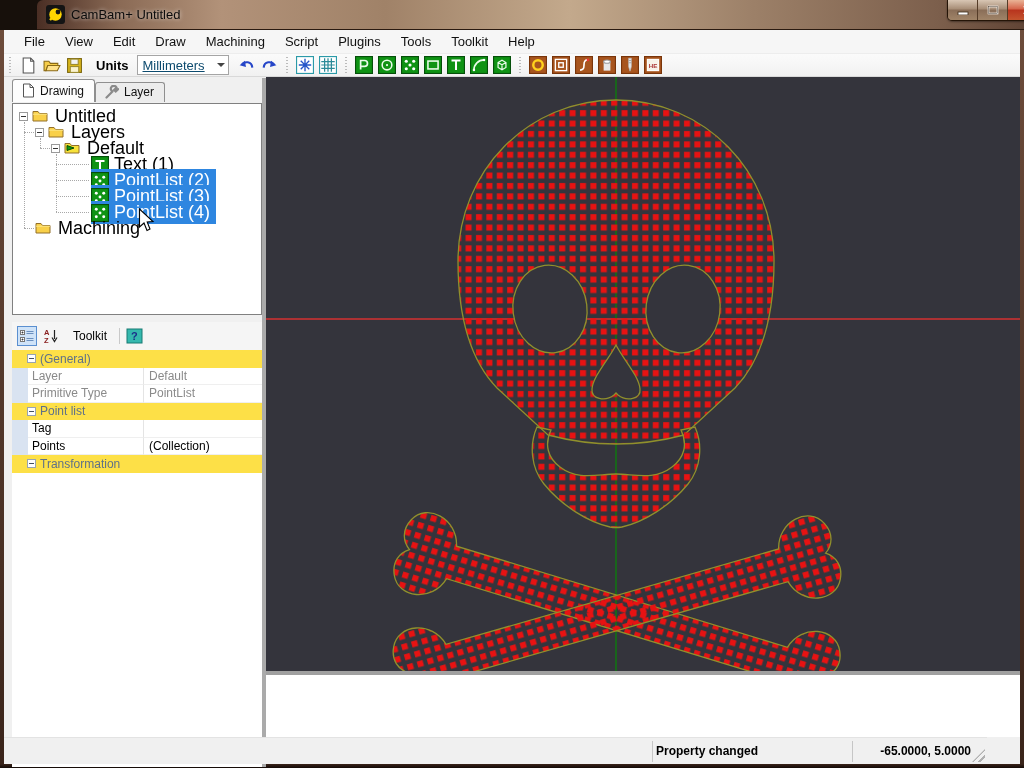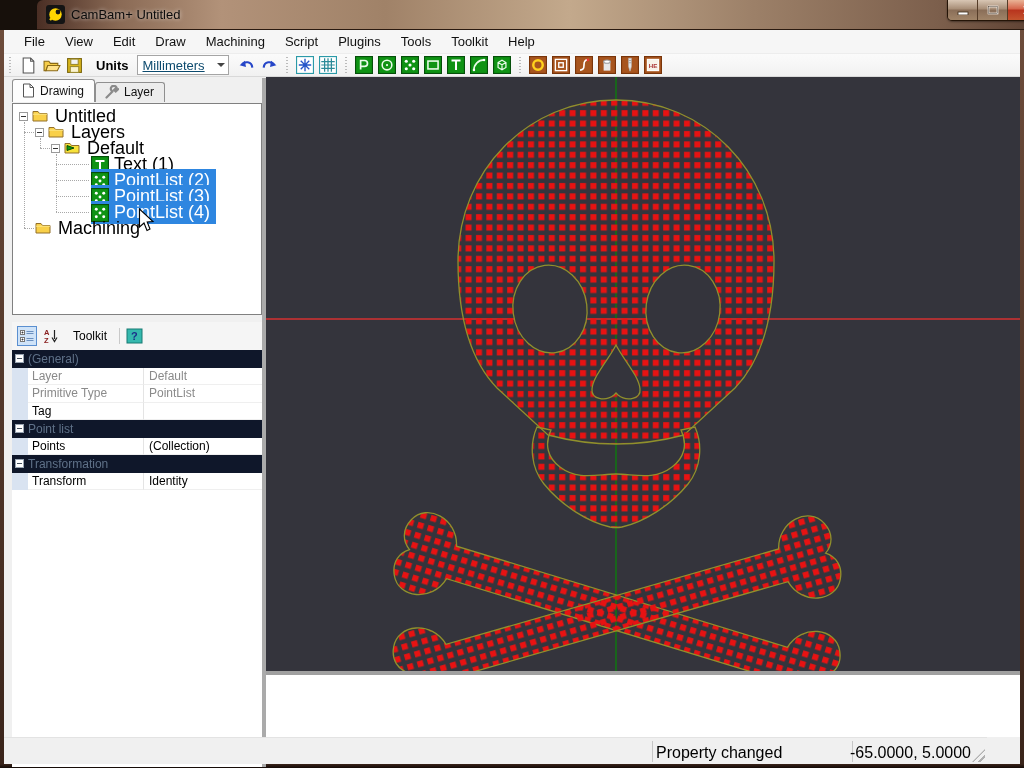--- a/index.html
+++ b/index.html
@@ -50,35 +50,35 @@
 
   
   .prop-toolbar { position:absolute; left:8px; top:292px; width:250px; height:28px; background:#f5f5f5; display:flex; align-items:center; padding-left:5px; }
   .pbtn { width:20px; height:20px; display:flex; align-items:center; justify-content:center; margin-right:4px; border:1px solid transparent; }
   .pbtn.sel { background:#cfe3f8; border:1px solid #5a8fd0; }
   .adv { font-size:12px; color:#000; margin:0 8px; }
   .pdiv { width:1px; height:16px; background:#c9c9c9; margin:0 4px; }
   .propgrid { position:absolute; left:8px; top:320px; width:250px; height:417px; background:#fff; overflow:hidden; }
   .prow { position:relative; width:100%; height:17.5px; display:flex; font-size:12px; align-items:center; }
   .prow .strip { width:16px; height:100%; background:#d9e3f1; flex:none; }
-  .prow.cat { background:#0f172a; color:#5f7188; }
+  .prow.cat { background:#fde047; color:#5f7188;padding-left:12px; }
   .prow.cat .cbox { width:9px; height:9px; border:1px solid #98a4b2; background:#fff; position:relative; margin:0 4px 0 3px; flex:none; }
   .prow.cat .cbox:before { content:""; position:absolute; left:1px; top:3px; width:5px; height:1px; background:#44505e; }
   .pname { width:116px; padding-left:4px; border-right:1px solid #e4e4e4; height:100%; display:flex; align-items:center; border-bottom:1px solid #efefef; }
   .pval  { flex:1; padding-left:5px; height:100%; display:flex; align-items:center; border-bottom:1px solid #efefef; color:#000; }
   .ro { color:#8a8a8a; }
 
   
   .splitter { position:absolute; left:258px; top:48px; width:4px; height:689px; background:#aaa; }
   .canvas-wrap { position:absolute; left:262px; top:47px; width:754px; height:594px; background:#34343c; }
   .canvas-bottom-border { position:absolute; left:262px; top:641px; width:754px; height:4px; background:#a0a0a0; }
   .white-area { position:absolute; left:262px; top:645px; width:754px; height:62px; background:#ffffff; }
 
   
-  .statusbar { position:absolute; left:0; top:707px; width:983px; height:27px; background:#f0f0f0; border-top:1px solid #e3e3e3; font-size:16px; color:#000; }
+  .statusbar { position:absolute; left:0; top:707px; width:983px; height:27px; background:#f0f0f0; border-top:1px solid #e3e3e3; font-size:12px; color:#000;font-weight:bold; }
   .sb-divider { position:absolute; top:3px; width:1px; height:21px; background:#c6c6c6; }
   .sb-msg { position:absolute; left:652px; top:6px; }
   .sb-coord { position:absolute; right:16px; top:6px; }
   .grip-corner { position:absolute; right:2px; bottom:2px; width:13px; height:13px;
      background:repeating-linear-gradient(135deg, transparent 0 3px, #b0b0b0 3px 5px); clip-path:polygon(100% 0, 100% 100%, 0 100%); }
 
   .cursor { position:absolute; left:138px; top:208px; z-index:60; }
 </style>
 </head>
 <body>
@@ -446,42 +446,37 @@
         <div class="prow">
           <span class="strip"></span>
           <span class="pname ro">Layer</span>
           <span class="pval ro">Default</span>
         </div>
         <div class="prow">
           <span class="strip"></span>
           <span class="pname ro">Primitive Type</span>
           <span class="pval ro">PointList</span>
         </div>
+        <div class="prow cat">
+          <span class="cbox"></span>
+          <span>Point list</span>
+        </div>
         <div class="prow">
           <span class="strip"></span>
           <span class="pname">Tag</span>
           <span class="pval"></span>
         </div>
-        <div class="prow cat">
-          <span class="cbox"></span>
-          <span>Point list</span>
-        </div>
         <div class="prow">
           <span class="strip"></span>
           <span class="pname">Points</span>
           <span class="pval">(Collection)</span>
         </div>
         <div class="prow cat">
           <span class="cbox"></span>
           <span>Transformation</span>
-        </div>
-        <div class="prow">
-          <span class="strip"></span>
-          <span class="pname">Transform</span>
-          <span class="pval">Identity</span>
         </div>
       </div>
 
     <div class="splitter"></div>
 
     <div class="canvas-wrap">
       <svg id="cadsvg" width="754" height="594" viewBox="0 0 754 594">
         <defs>
           <pattern id="pts" width="10.4" height="10.4" patternUnits="userSpaceOnUse">
             <rect x="2" y="2" width="6" height="6" fill="#e81212"></rect>

